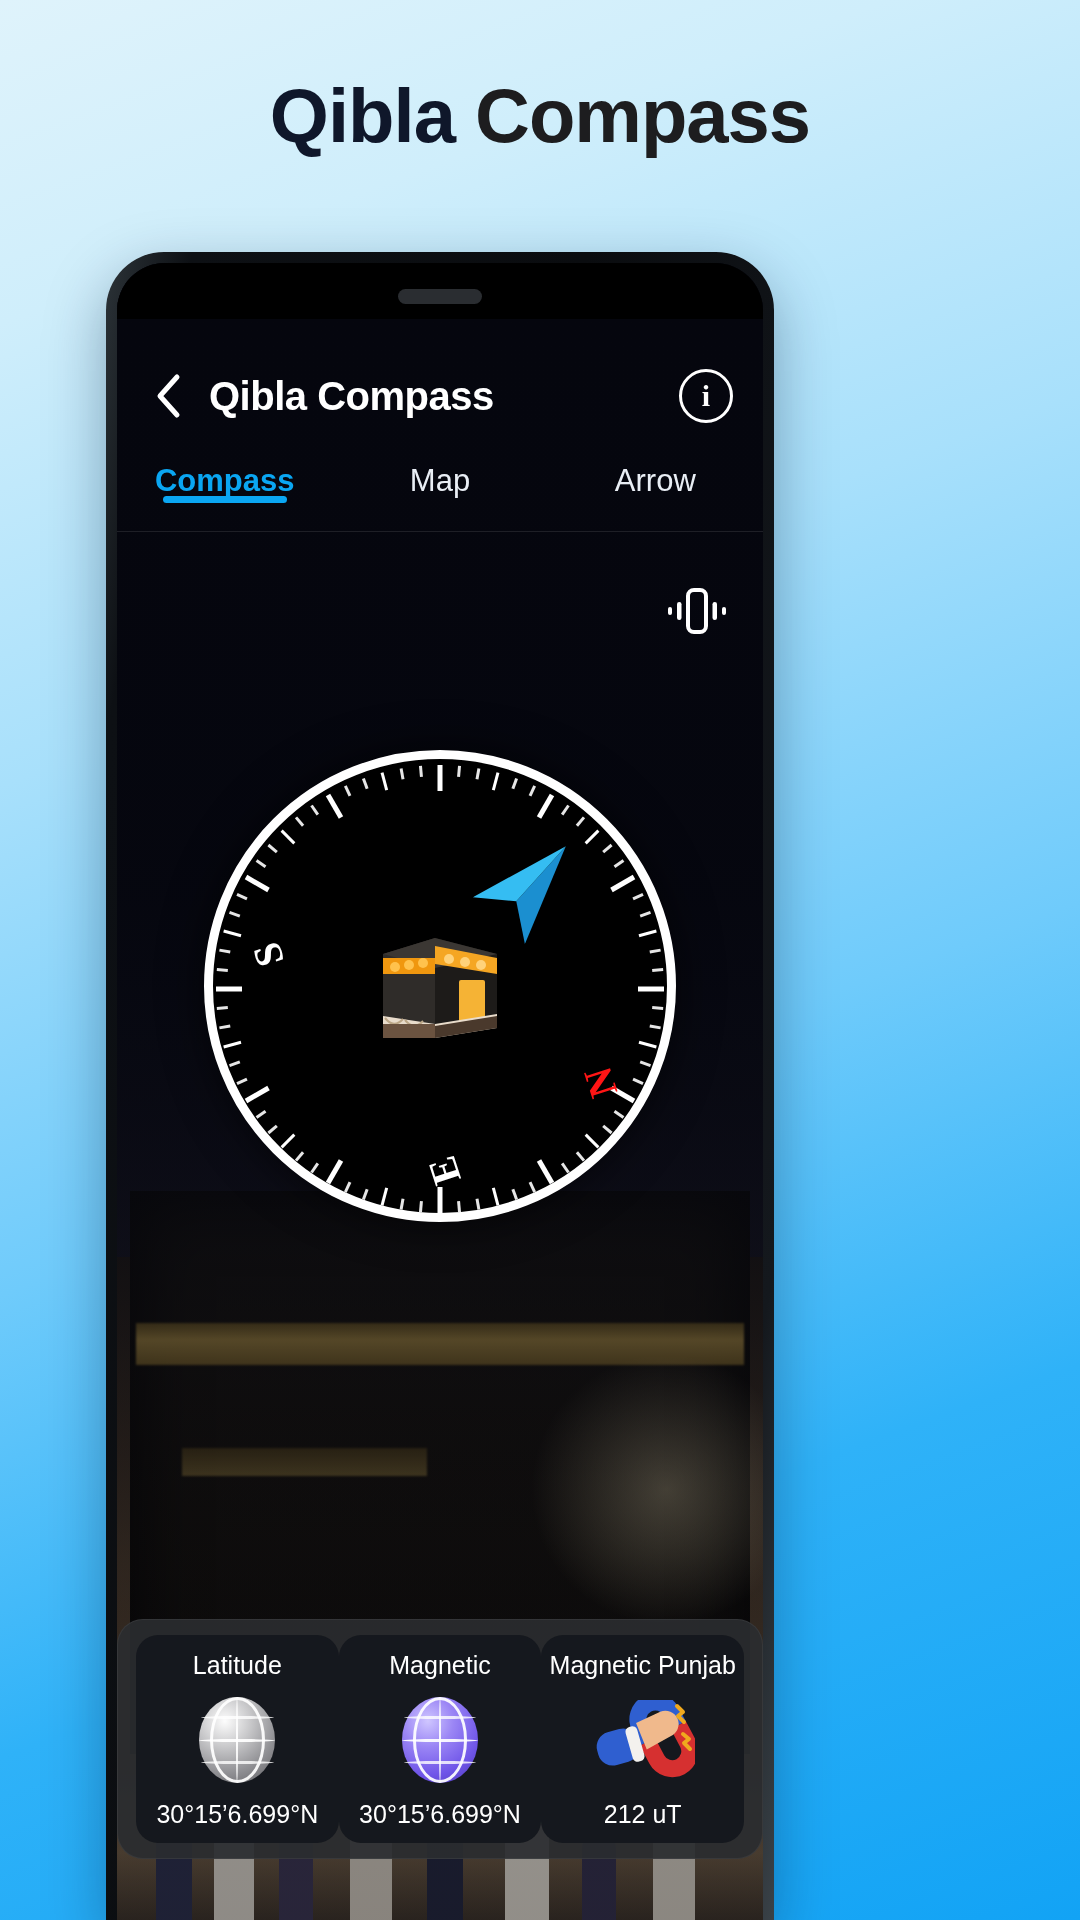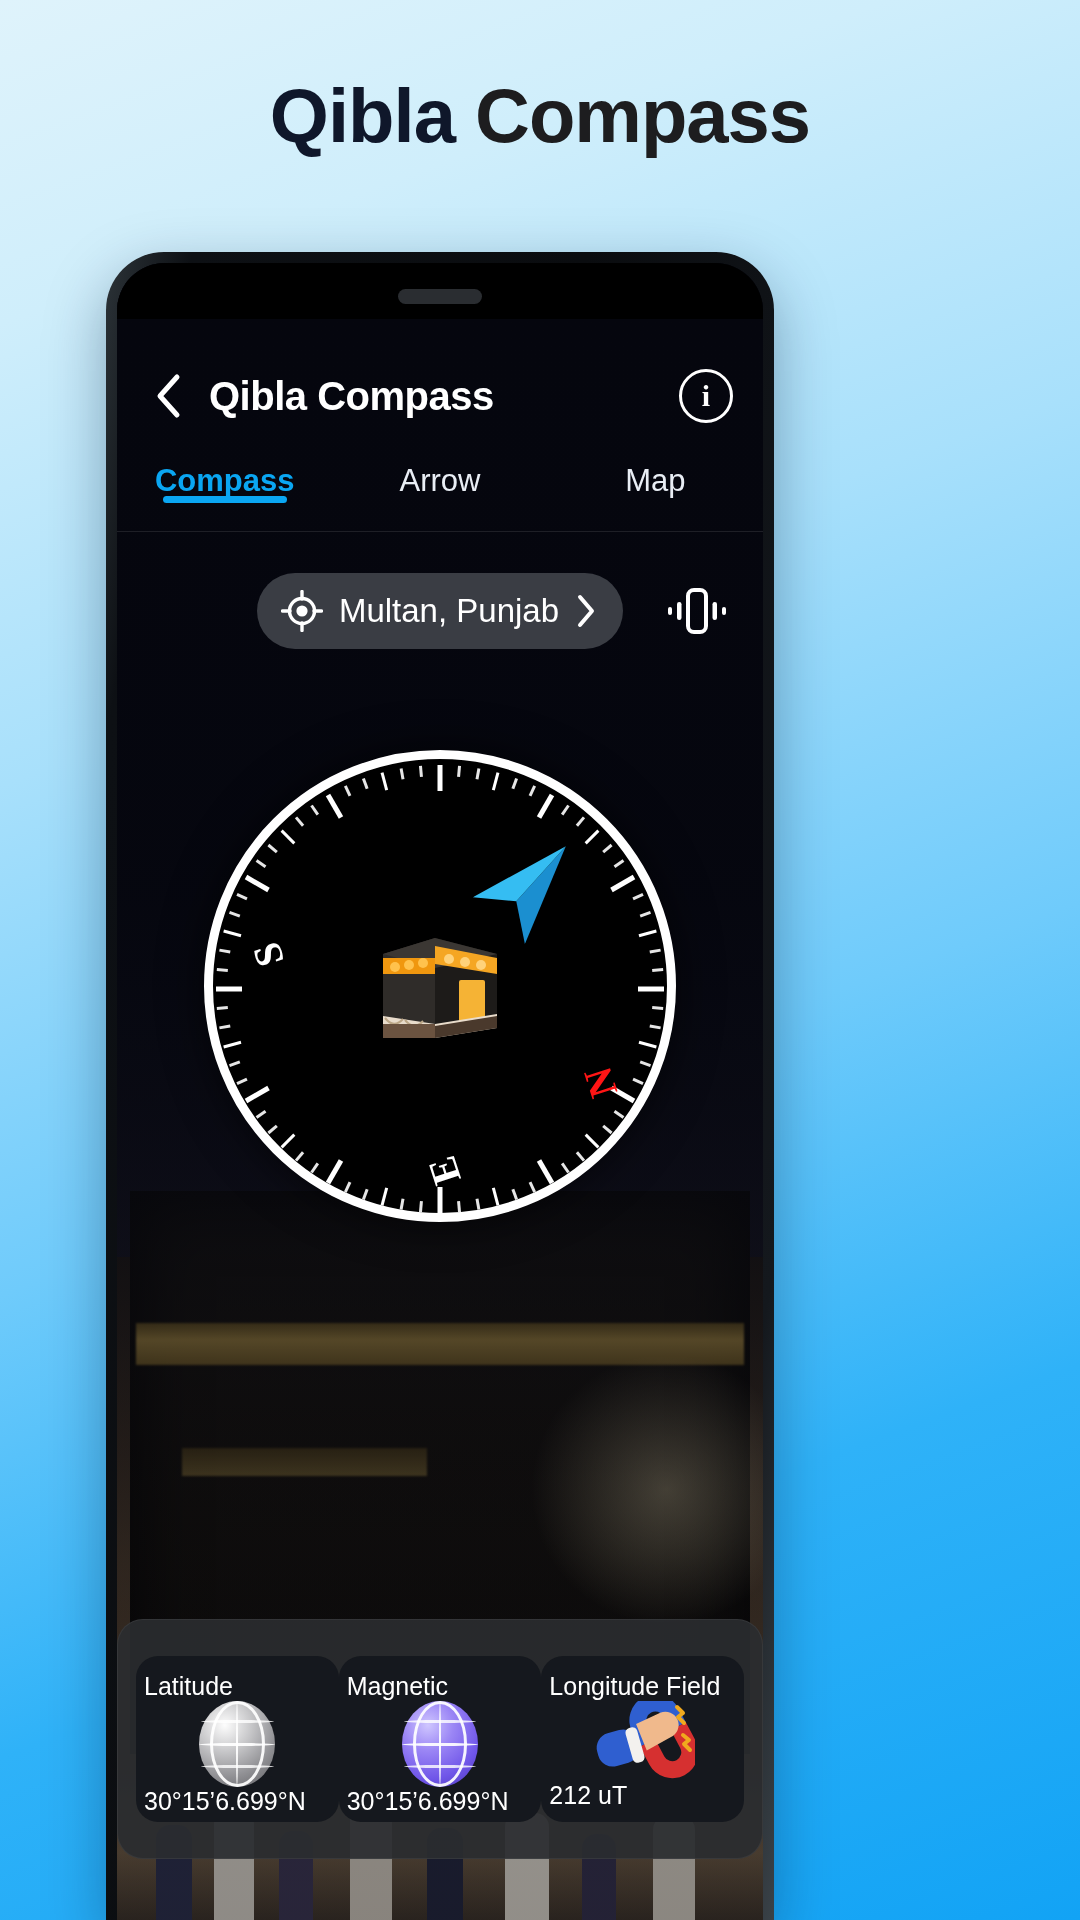--- a/index.html
+++ b/index.html
@@ -107,22 +107,22 @@
   #needle .blade{position:absolute;left:-35px;top:-188px;width:70px;height:104px;}
   #kaaba-emoji{position:absolute;left:50%;top:50%;transform:translate(-50%,-50%);
     width:134px;height:124px;}
 
   
   #info-bar{position:absolute;left:66px;top:1602px;width:746px;height:240px;z-index:9;
     background:rgba(42,44,48,.92);border-radius:26px;
     border:1px solid rgba(255,255,255,.06);
     display:flex;align-items:center;justify-content:space-between;
     padding:0 18px;box-sizing:border-box;}
-  .info-card{width:228px;height:166px;background:#15181e;border-radius:22px;
-    display:flex;flex-direction:column;justify-content:space-between;
+  .info-card{width:228px;height:208px;background:#15181e;border-radius:22px;
+    display:flex;flex-direction:column;align-items:center;justify-content:space-between;
     padding:16px 8px 14px;box-sizing:border-box;}
   .info-card .ttl{color:#fff;font-size:25px;}
   .info-card .val{color:#fff;font-size:25px;}
   .info-card .ico{height:86px;display:flex;align-items:center;justify-content:center;}
   .globe{width:76px;height:86px;border-radius:50%;position:relative;}
   .globe.grey{background:radial-gradient(circle at 34% 28%,#fdfdfd 0%,#c9c9cb 32%,#8f8f93 66%,#5c5c60 100%);}
   .globe.purple{background:radial-gradient(circle at 34% 28%,#cfc6ff 0%,#9b86f5 32%,#6f55e8 68%,#4b36b8 100%);}
   .globe .m{position:absolute;border:3px solid rgba(255,255,255,.92);border-radius:50%;box-sizing:border-box;}
   .globe .m.v1{left:50%;top:0;width:2px;height:100%;margin-left:-1px;border:none;
     background:rgba(255,255,255,.92);}
@@ -177,44 +177,30 @@
         <span>i</span>
       </div>
     </div>
 
     <div id="tabs">
       <div class="tab active">
         <span class="lbl">Compass</span>
         <span class="bar"></span>
       </div>
       <div class="tab">
+        <span class="lbl">Map</span>
+        
+      </div>
+      <div class="tab">
         <span class="lbl">Arrow</span>
         
       </div>
-      <div class="tab">
-        <span class="lbl">Map</span>
-        
-      </div>
     </div>
 
     <div id="loc-row">
-      <div id="loc-pill">
-        <svg width="42" height="42" viewBox="0 0 42 42">
-          <circle cx="21" cy="21" r="12.5" fill="none" stroke="#fff" stroke-width="3.4"></circle>
-          <circle cx="21" cy="21" r="5.6" fill="#fff"></circle>
-          <line x1="21" y1="1.5" x2="21" y2="9" stroke="#fff" stroke-width="3.4" stroke-linecap="round"></line>
-          <line x1="21" y1="33" x2="21" y2="40.5" stroke="#fff" stroke-width="3.4" stroke-linecap="round"></line>
-          <line x1="1.5" y1="21" x2="9" y2="21" stroke="#fff" stroke-width="3.4" stroke-linecap="round"></line>
-          <line x1="33" y1="21" x2="40.5" y2="21" stroke="#fff" stroke-width="3.4" stroke-linecap="round"></line>
-        </svg>
-        <span class="name">Multan, Punjab</span>
-        <svg width="22" height="36" viewBox="0 0 22 36">
-          <polyline points="5,4 17,18 5,32" fill="none" stroke="#ffffff" stroke-width="4" stroke-linecap="round" stroke-linejoin="round"></polyline>
-        </svg>
-      </div>
       <div id="vibrate-btn">
         <svg width="62" height="52" viewBox="0 0 62 52">
           <rect x="22" y="5" width="18" height="42" rx="6" ry="6" fill="none" stroke="#fff" stroke-width="4"></rect>
           <rect x="11" y="17" width="4.5" height="18" rx="2.2" fill="#fff"></rect>
           <rect x="46.5" y="17" width="4.5" height="18" rx="2.2" fill="#fff"></rect>
           <rect x="2" y="22" width="4" height="8" rx="2" fill="#fff"></rect>
           <rect x="56" y="22" width="4" height="8" rx="2" fill="#fff"></rect>
         </svg>
       </div>
     </div>
@@ -352,21 +338,21 @@
               <span class="m v2"></span>
               <span class="m h1"></span>
               <span class="m h2"></span>
               <span class="m h3"></span>
             </span>
         </span>
         <span class="val">30°15’6.699°N</span>
       </div>
 
       <div class="info-card">
-        <span class="ttl">Longitude Field</span>
+        <span class="ttl">Magnetic Punjab</span>
         <span class="ico">
           <svg class="magnet" viewBox="0 0 104 80">
             <path d="M44,18 a26,26 0 0 1 52,0 l0,16 -17,0 0,-16 a9,9 0 0 0 -18,0 l0,16 -17,0 z" transform="rotate(-28 70 30)" fill="#2f5fd0"></path>
             <path d="M44,34 l17,0 0,20 a9,9 0 0 0 18,0 l0,-20 17,0 0,20 a26,26 0 0 1 -52,0 z" transform="rotate(-28 70 30)" fill="#d63030"></path>
             <rect x="6" y="30" width="42" height="34" rx="15" fill="#2f5fd0" transform="rotate(-16 27 47)"></rect>
             <rect x="38" y="26" width="12" height="36" rx="5" fill="#f3f1ee" transform="rotate(-16 44 44)"></rect>
             <path d="M46,20 l26,-6 a13,13 0 0 1 5,26 l-26,8 z" fill="#f0b98c" transform="rotate(-12 60 26)"></path>
             <path d="M86,6 l6,6 -5,4 6,6" fill="none" stroke="#f0a91e" stroke-width="4" stroke-linecap="round" stroke-linejoin="round"></path>
             <path d="M92,34 l6,5 -5,4 6,6" fill="none" stroke="#f0a91e" stroke-width="4" stroke-linecap="round" stroke-linejoin="round"></path>
           </svg>

